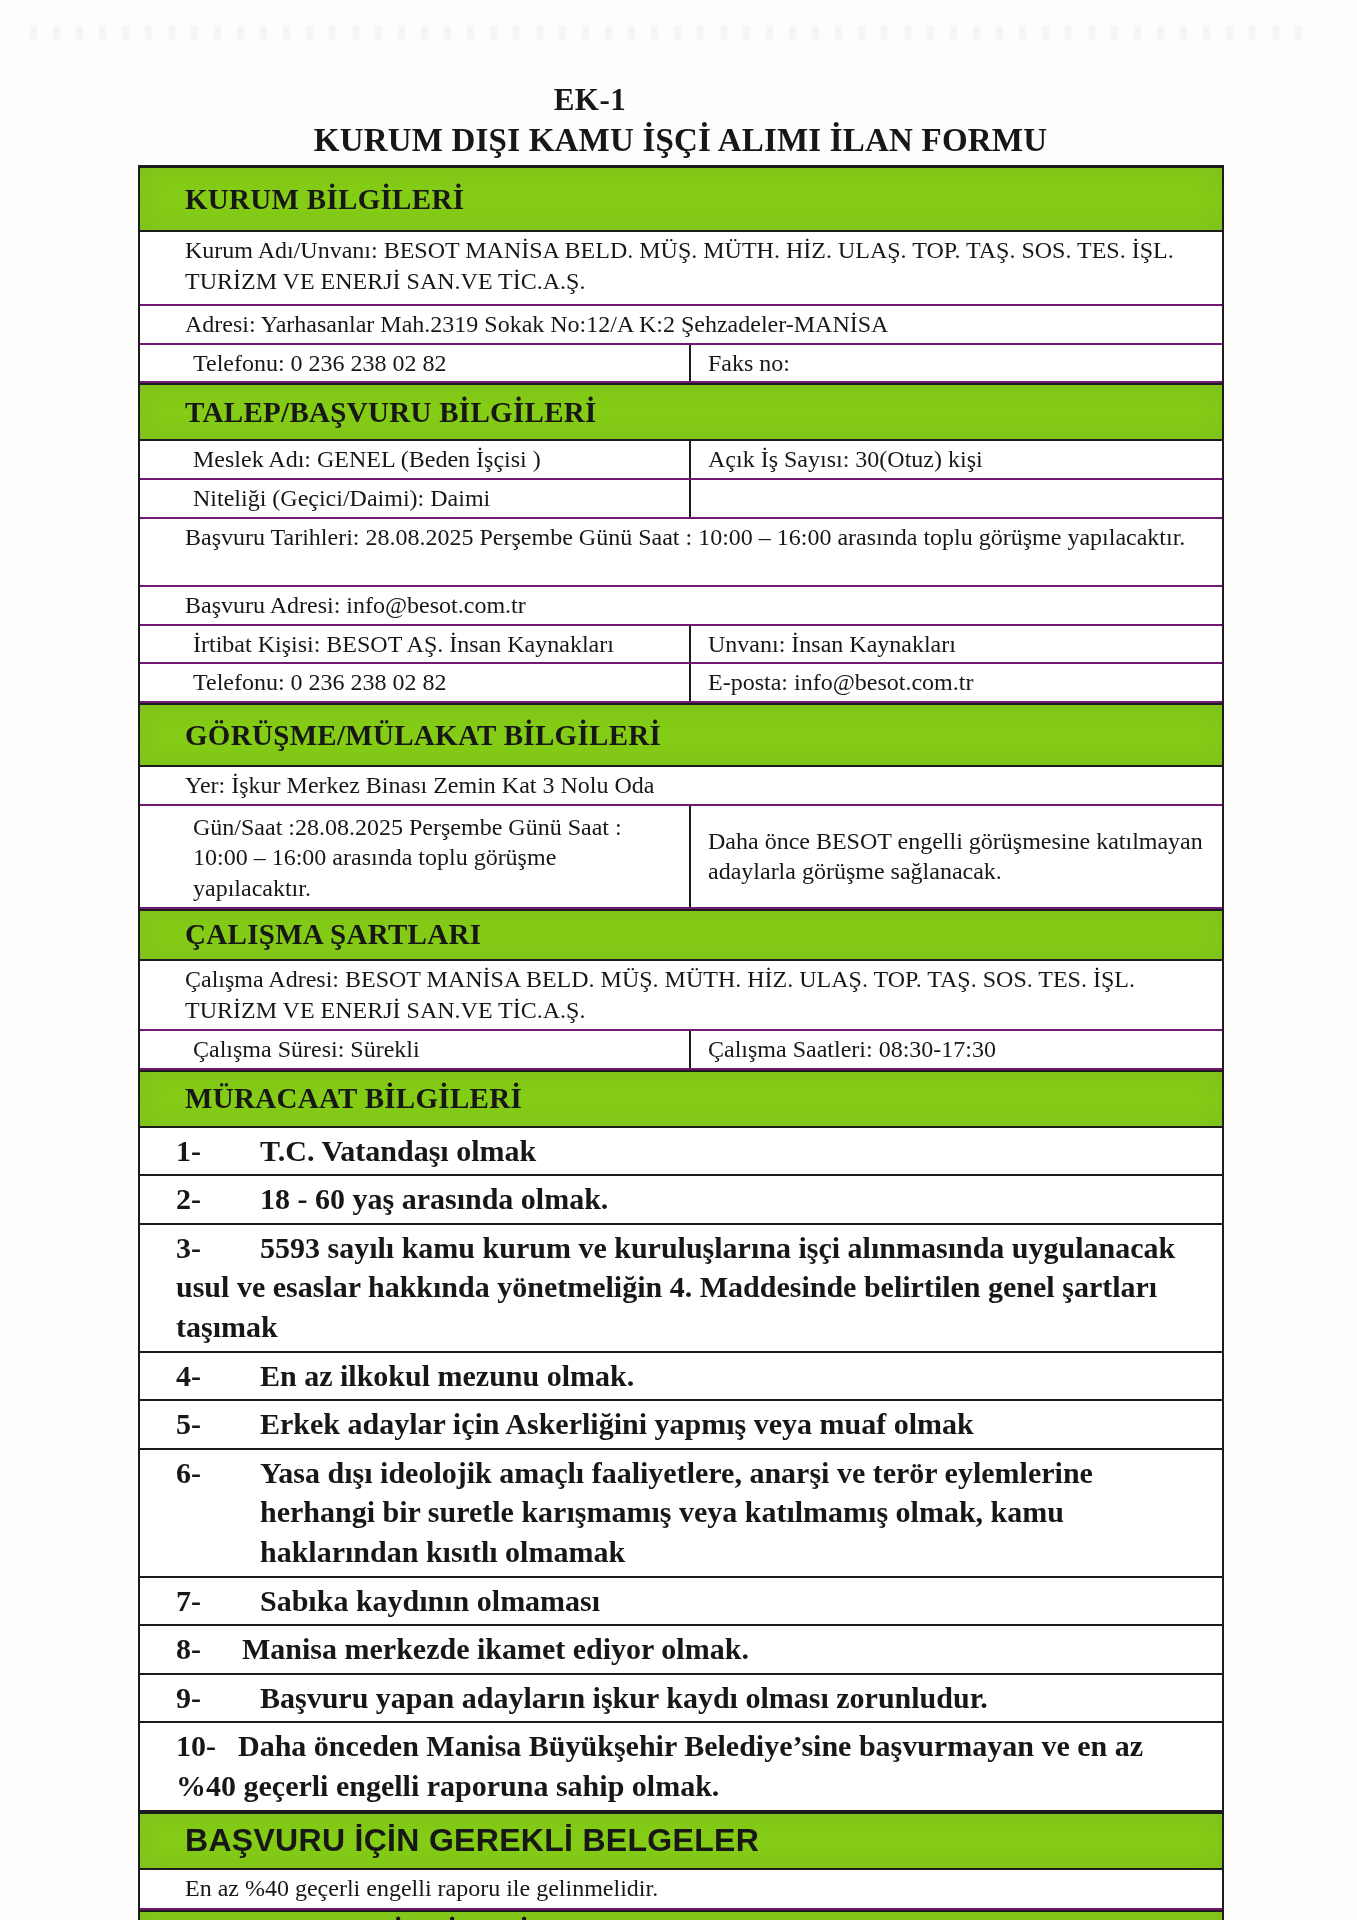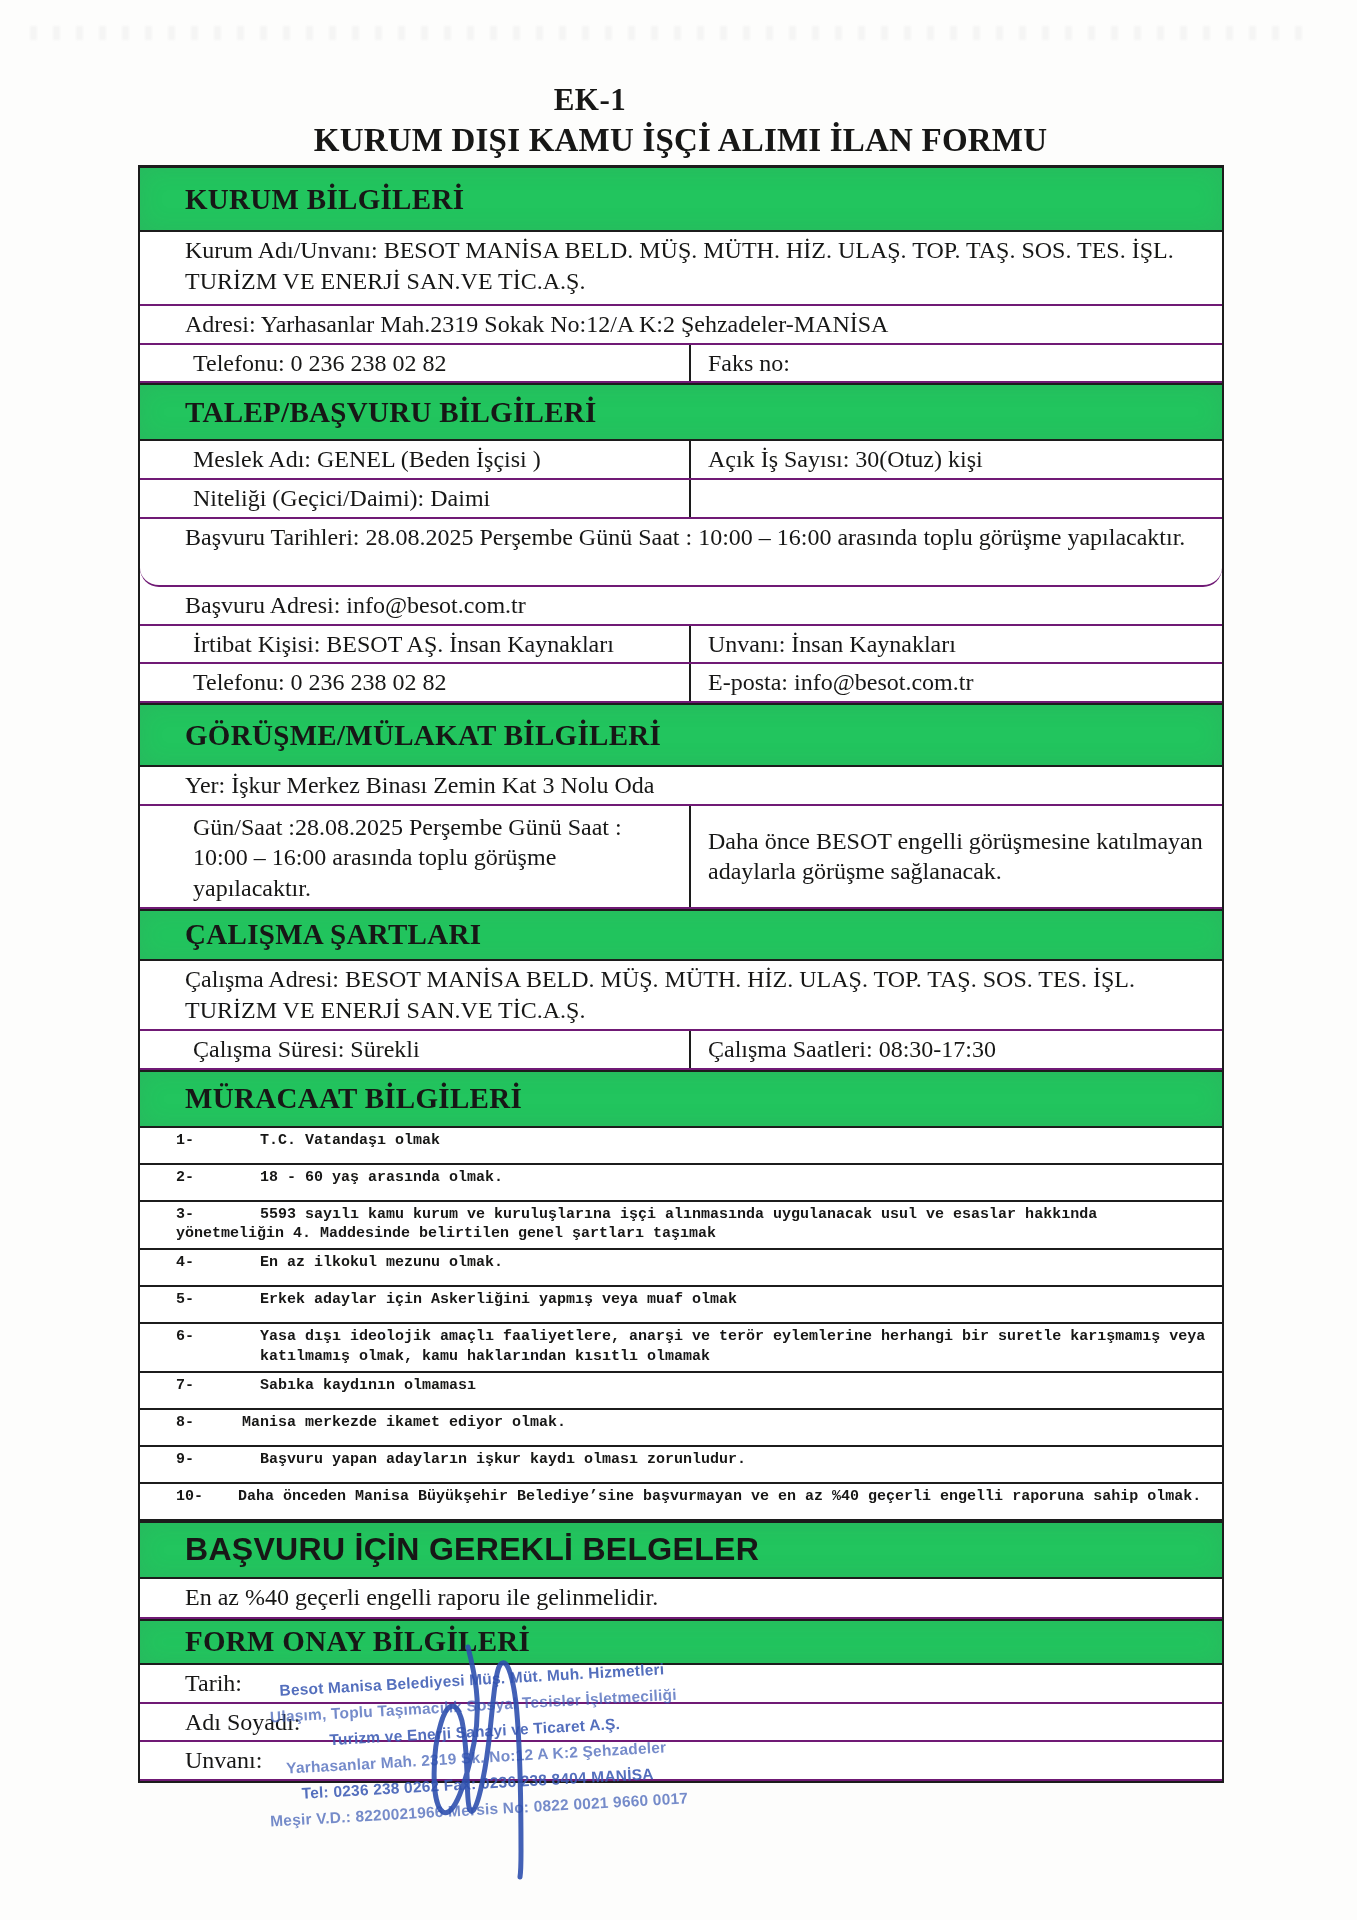--- a/index.html
+++ b/index.html
@@ -13,52 +13,52 @@
     filter:blur(1px); }
 
   .titleblock { padding-top:82px; }
   .ek { width:1180px; text-align:center; font-size:31px; font-weight:bold; letter-spacing:.5px;font-family:Liberation Serif, serif; }
   .main-title { margin-left:138px; width:1085px; text-align:center;
                 font-size:33px; font-weight:bold; letter-spacing:.2px; margin-top:4px; }
 
   .doc { position:relative; margin-left:138px; width:1086px; margin-top:6px;
          border:2px solid #1c1c1c; border-top:3px solid #1c1c1c; background:#fff; }
 
-  .sec-hdr { background:#22c55e; border-bottom:2px solid #1c1c1c; border-top:2px solid #1c1c1c;
+  .sec-hdr { background:#84cc16; border-bottom:2px solid #1c1c1c; border-top:2px solid #1c1c1c;
              display:flex; align-items:center; padding-left:45px;
              font-weight:bold; font-size:29px; letter-spacing:.3px;
              box-shadow:inset 0 0 24px rgba(90,90,95,.12); }
   .doc > .sec-hdr:first-child { border-top:none; }
   .hdr-tall { height:64px; }
   .hdr-med  { height:58px; }
   .hdr-short{ height:52px; }
   .hdr-sans { font-family:Liberation Sans, sans-serif; font-size:32px; }
   .hdr-onay { height:46px; }
 
   .row { border-bottom:2px solid #701a75; padding:3px 14px 3px 45px;
          font-size:24px; line-height:1.28; }
   .row:last-child { border-bottom:none; }
   .split { display:flex; padding:0; }
   .cell-l { width:543px; border-right:2px solid #1c1c1c; padding:3px 10px 3px 45px;margin-left:8px; }
   .cell-r { flex:1; padding:3px 10px 3px 17px; }
 
   .r-kurumadi { min-height:74px; }
   .r-adresi   { min-height:36px; }
   .r-line     { min-height:38px; }
-  .r-tarihler { min-height:68px;border-radius:19px; }
+  .r-tarihler { min-height:68px; }
   .r-gunsaat  { min-height:98px; }
   .r-gunsaat .cell-l { padding-top:6px; }
   .r-gunsaat .cell-r { display:flex; flex-direction:column; justify-content:center; }
   .r-cadres   { min-height:70px; }
   .r-belge    { min-height:40px; display:flex; align-items:center; }
 
   
   .item { border-bottom:2px solid #1c1c1c; padding:3px 12px 4px 36px;
-          font-family:Liberation Mono, monospace; font-weight:bold;
-          font-size:15px; line-height:1.32; min-height:37px; }
+          font-family:Liberation Serif, serif; font-weight:bold;
+          font-size:30px; line-height:1.32; min-height:37px; }
   .item .num { display:inline-block; width:84px; }
   .item.hang { padding-left:120px; }
   .item.hang .num { width:84px; margin-left:-84px; }
   .item .num.n10 { width:62px; }
 
   
   .onay-wrap { position:relative; }
   .r-tarih { min-height:38px; }
   .r-adi   { min-height:36px; }
   .r-unvan { min-height:38px; }

